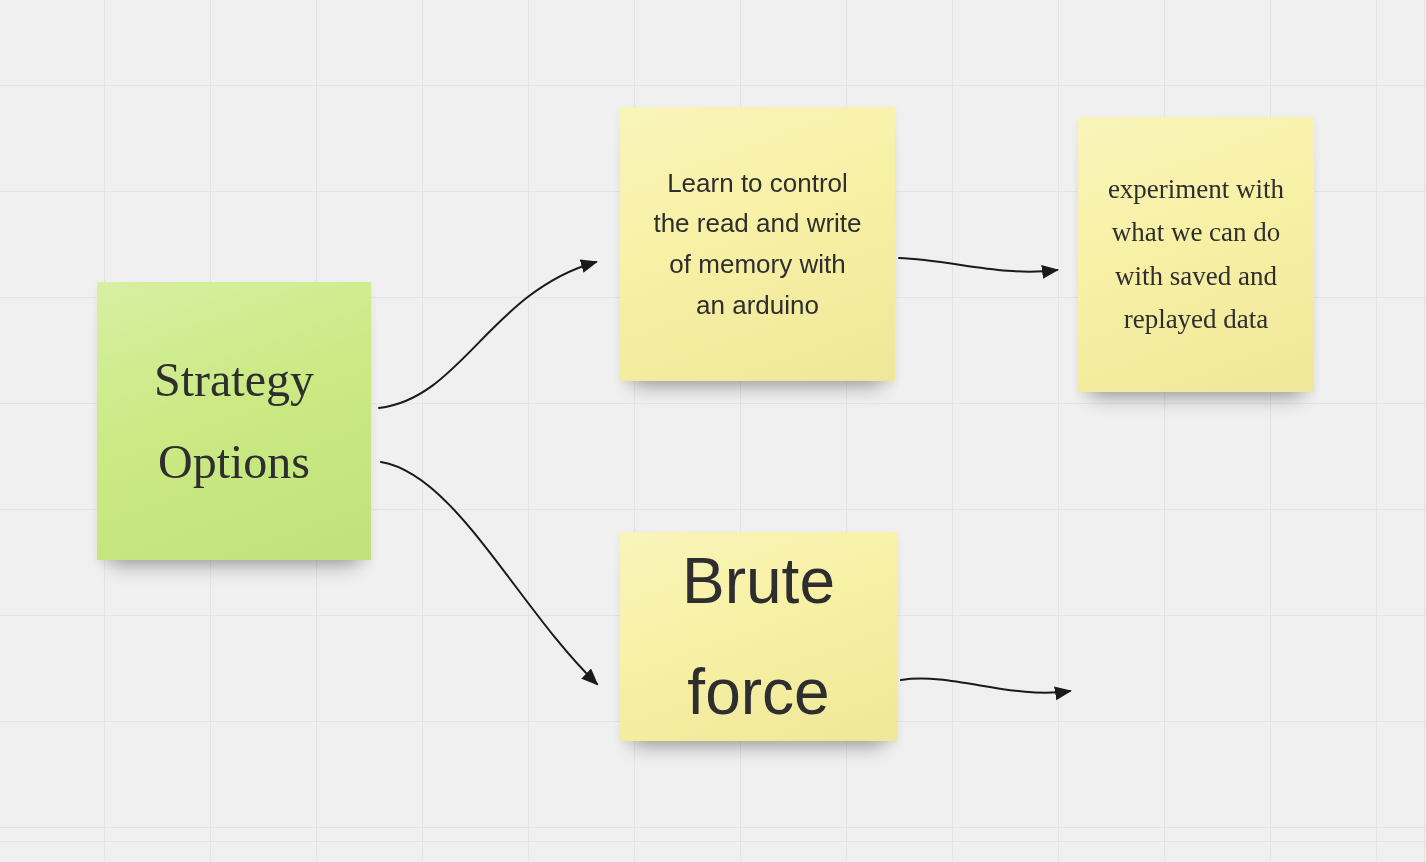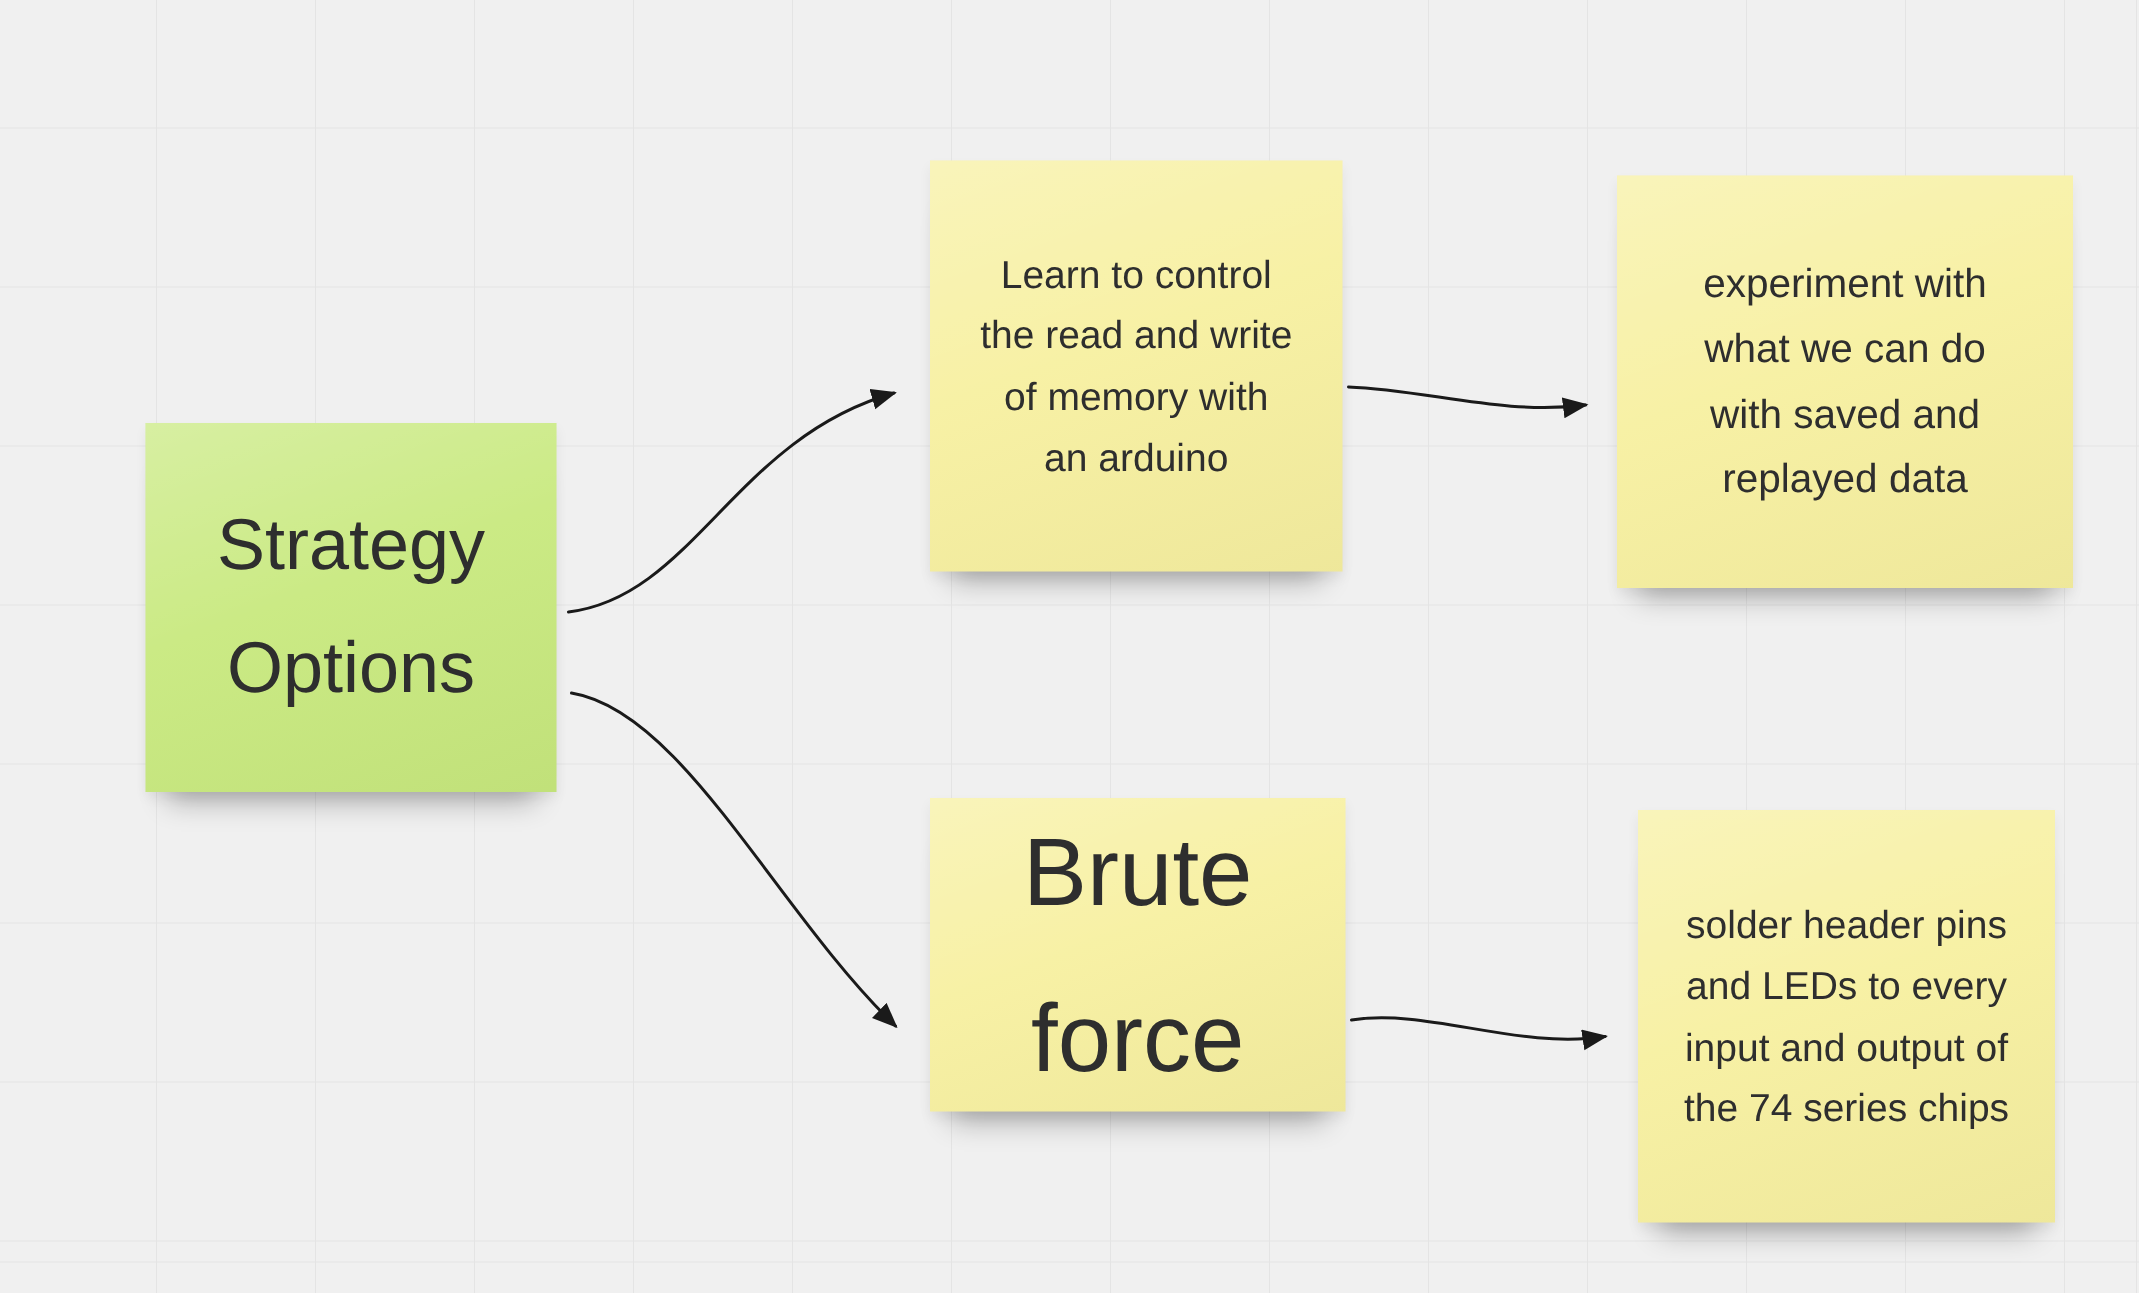--- a/index.html
+++ b/index.html
@@ -40,23 +40,23 @@
     display: flex;
     align-items: center;
     justify-content: center;
     text-align: center;
     color: #2e2e2e;
     background-image: linear-gradient(160deg, rgba(255,255,255,0.28) 0%, rgba(255,255,255,0.05) 45%, rgba(0,0,0,0.035) 100%);
     box-shadow:
       0 20px 18px -14px rgba(0,0,0,0.30),
       0 4px 8px rgba(0,0,0,0.06);
   }
-  .note-strategy  { left: 97px;  top: 282px; width: 274px; height: 246px; }
+  .note-strategy  { left: 97px;  top: 282px; width: 274px; height: 278px; font-family: Liberation Serif, serif; }
   .note-learn     { left: 620px; top: 107px; width: 275px; height: 274px; }
-  .note-experiment{ left: 1078px; top: 117px; width: 304px; height: 275px; }
+  .note-experiment{ left: 1078px; top: 117px; width: 236px; height: 275px; font-family: Liberation Serif, serif; }
   .note-brute     { left: 620px; top: 532px; width: 277px; height: 209px; }
   .note-solder    { left: 1092px; top: 540px; width: 278px; height: 275px; }
 
   .note-text { display: block; }
   .text-md  { font-size: 48px; line-height: 1.7;  max-width: 240px; }
   .text-sm  { font-size: 26px; line-height: 1.56; max-width: 210px; }
   .text-sm2 { font-size: 27px; line-height: 1.6;  max-width: 196px; }
   .text-sm3 { font-size: 26px; line-height: 1.56; max-width: 218px; }
   .text-xl  { font-size: 64px; line-height: 1.72; max-width: 240px; }
 </style>
@@ -86,17 +86,14 @@
   </div>
 
   <div class="sticky-note note-experiment" style="background-color: rgb(247, 240, 160);">
     <span class="note-text text-sm2">experiment with what we can do with saved and replayed data</span>
   </div>
 
   <div class="sticky-note note-brute" style="background-color: rgb(247, 240, 160);">
     <span class="note-text text-xl">Brute force</span>
   </div>
 
-  <div class="sticky-note note-solder" style="background-color: rgb(247, 240, 160);">
-    <span class="note-text text-sm3">solder header pins and LEDs to every input and output of the 74 series chips</span>
-  </div>
 
 </div>
 
 </body></html>

